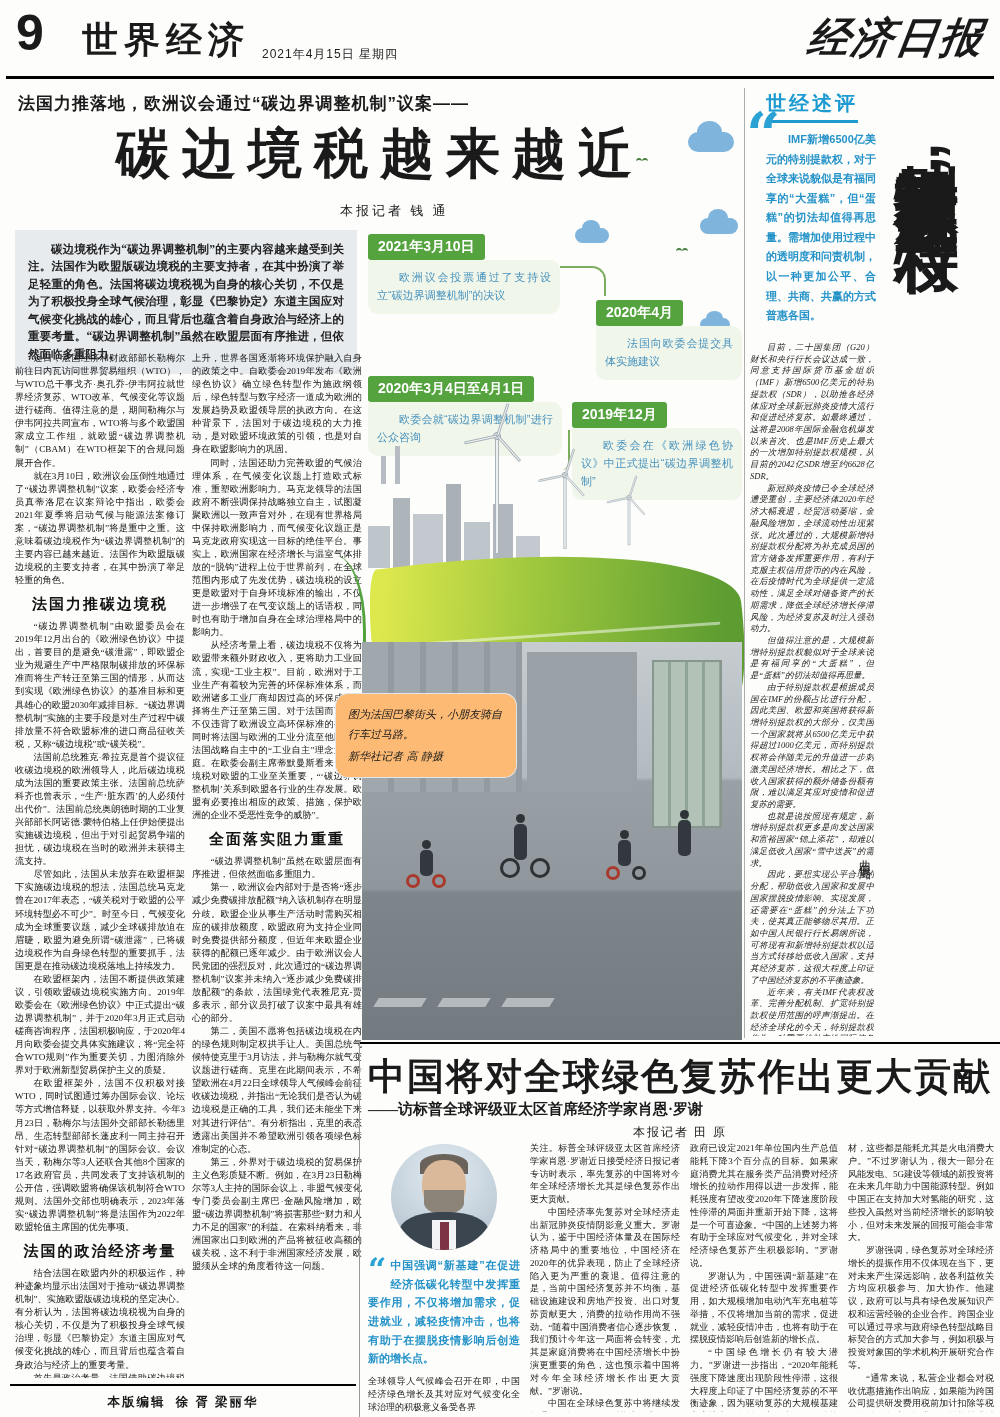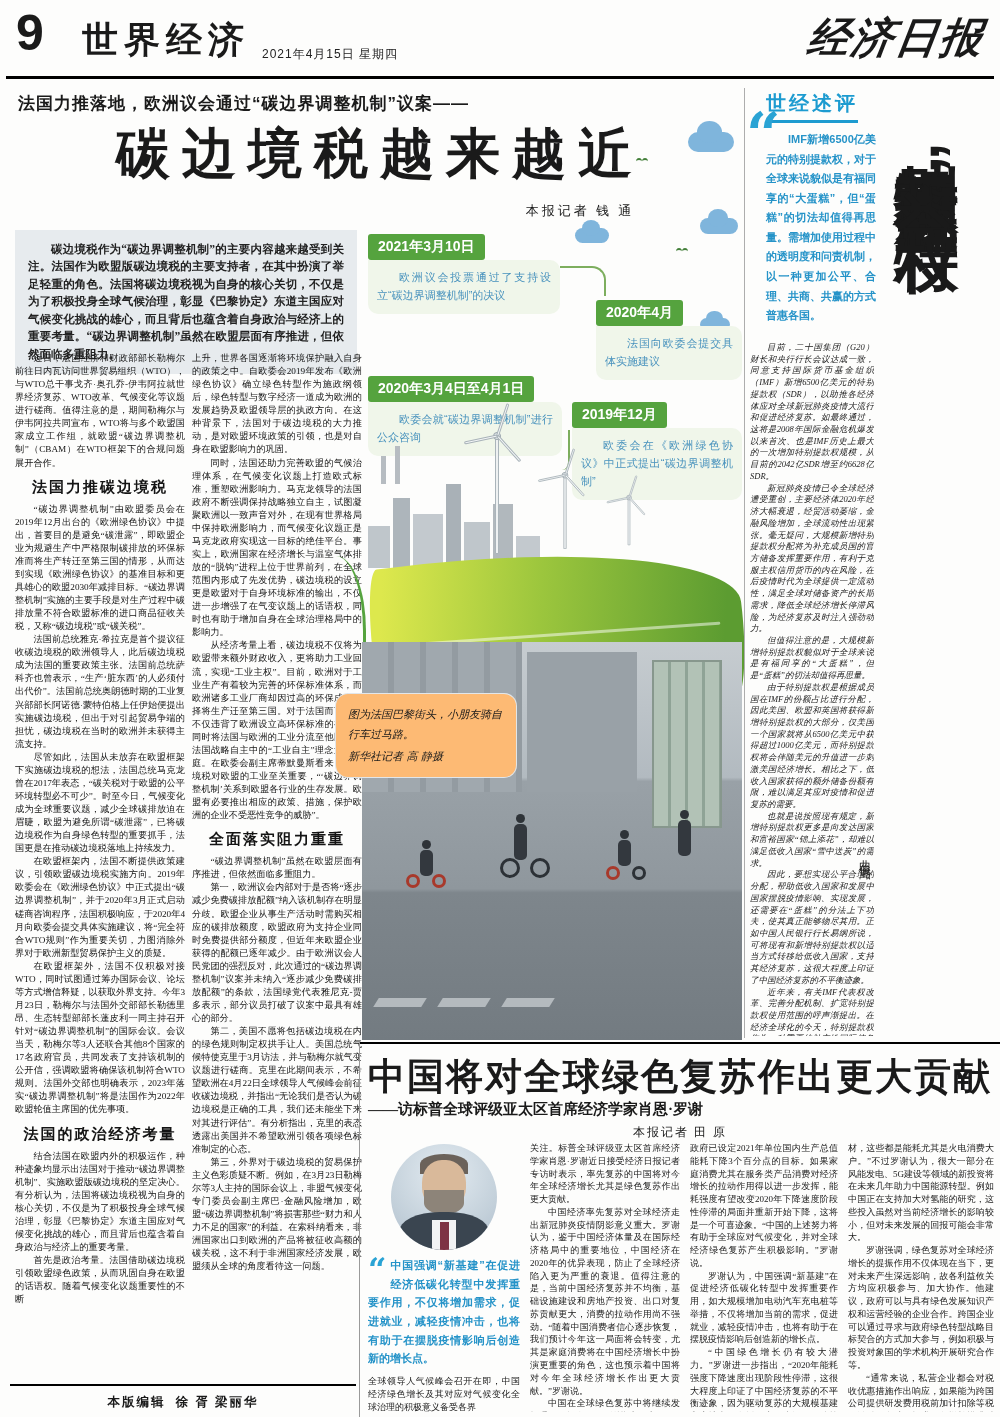--- a/index.html
+++ b/index.html
@@ -9,21 +9,21 @@
   
   #hdr-num  { left:16px; top:4px;  font:900 50px "Liberation Sans",sans-serif; }
   #hdr-sec  { left:82px; top:16px; font:900 36px "Liberation Sans",sans-serif; letter-spacing:6px; }
   #hdr-date { left:262px; top:46px; font:12px "Liberation Sans",sans-serif; color:#222; letter-spacing:1px; }
   #masthead { right:16px; top:10px; font:italic 700 42px "DejaVu Serif",serif; transform:skewX(-8deg); letter-spacing:2px; }
   #hdr-rule { left:6px; right:6px; top:76px; height:3px; background:#000; }
 
   
   #kicker   { left:18px; top:92px; font:700 17px "Liberation Sans",sans-serif; letter-spacing:1px; }
   #headline { left:60px; top:118px; width:640px; text-align:center; font:900 54px "Liberation Sans",sans-serif; letter-spacing:12px; }
-  #m-byline { left:340px; top:202px; width:480px; text-align:center; font:13px "Liberation Serif",serif; letter-spacing:3px; }
+  #m-byline { left:340px; top:202px; width:480px; text-align:left; font:13px "Liberation Serif",serif; letter-spacing:3px; }
   #intro    { left:15px; top:230px; width:342px; background:#e7ebee; padding:11px 13px; font:700 11.5px "Liberation Serif",serif; line-height:1.52; text-align:justify; text-indent:2em; color:#222; }
 
   .bcol { font-size:9.2px; line-height:1.42; text-align:justify; overflow:hidden; color:#141414; }
   .bcol p, .icol p { margin:0; text-indent:2em; }
   .bcol p.cont, .icol p.cont { text-indent:0; }
   .subhead { font:700 15px "Liberation Sans",sans-serif; text-align:center; margin:8px 0 6px; letter-spacing:2px; }
   #m-col1 { left:15px;  top:352px; width:170px; height:1026px; }
   #m-col2 { left:192px; top:352px; width:170px; height:1026px; }
 
   
@@ -114,20 +114,21 @@
 <div class="abs" id="hdr-date">2021年4月15日 星期四</div>
 <div class="abs" id="masthead">经济日报</div>
 <div class="abs" id="hdr-rule"></div>
 
 <div class="abs" id="kicker">法国力推落地，欧洲议会通过“碳边界调整机制”议案——</div>
 <div class="abs" id="headline">碳边境税越来越近</div>
 <div class="abs" id="m-byline">本报记者 钱 通</div>
 <div class="abs" id="intro">碳边境税作为“碳边界调整机制”的主要内容越来越受到关注。法国作为欧盟版碳边境税的主要支持者，在其中扮演了举足轻重的角色。法国将碳边境税视为自身的核心关切，不仅是为了积极投身全球气候治理，彰显《巴黎协定》东道主国应对气候变化挑战的雄心，而且背后也蕴含着自身政治与经济上的重要考量。“碳边界调整机制”虽然在欧盟层面有序推进，但依然面临多重阻力。</div>
 <div class="abs bcol" id="m-col1">
     <p>近日，法国经济和财政部部长勒梅尔前往日内瓦访问世界贸易组织（WTO），与WTO总干事戈齐·奥孔乔-伊韦阿拉就世界经济复苏、WTO改革、气候变化等议题进行磋商。值得注意的是，期间勒梅尔与伊韦阿拉共同宣布，WTO将与多个欧盟国家成立工作组，就欧盟“碳边界调整机制”（CBAM）在WTO框架下的合规问题展开合作。</p>
+    <p>就在3月10日，欧洲议会压倒性地通过了“碳边界调整机制”议案，欧委会经济专员真蒂洛尼在议案辩论中指出，欧委会2021年夏季将启动气候与能源法案修订案，“碳边界调整机制”将是重中之重。这意味着碳边境税作为“碳边界调整机制”的主要内容已越来越近。法国作为欧盟版碳边境税的主要支持者，在其中扮演了举足轻重的角色。</p>
     <div class="subhead">法国力推碳边境税</div>
     <p>“碳边界调整机制”由欧盟委员会在2019年12月出台的《欧洲绿色协议》中提出，首要目的是避免“碳泄露”，即欧盟企业为规避生产中严格限制碳排放的环保标准而将生产转迁至第三国的情形，从而达到实现《欧洲绿色协议》的基准目标和更具雄心的欧盟2030年减排目标。“碳边界调整机制”实施的主要手段是对生产过程中碳排放量不符合欧盟标准的进口商品征收关税，又称“碳边境税”或“碳关税”。</p>
     <p>法国前总统雅克·希拉克是首个提议征收碳边境税的欧洲领导人，此后碳边境税成为法国的重要政策主张。法国前总统萨科齐也曾表示，“生产‘脏东西’的人必须付出代价”。法国前总统奥朗德时期的工业复兴部部长阿诺德·蒙特伯格上任伊始便提出实施碳边境税，但出于对引起贸易争端的担忧，碳边境税在当时的欧洲并未获得主流支持。</p>
     <p>尽管如此，法国从未放弃在欧盟框架下实施碳边境税的想法，法国总统马克龙曾在2017年表态，“碳关税对于欧盟的公平环境转型必不可少”。时至今日，气候变化成为全球重要议题，减少全球碳排放迫在眉睫，欧盟为避免所谓“碳泄露”，已将碳边境税作为自身绿色转型的重要抓手，法国更是在推动碳边境税落地上持续发力。</p>
     <p>在欧盟框架内，法国不断提供政策建议，引领欧盟碳边境税实施方向。2019年欧委会在《欧洲绿色协议》中正式提出“碳边界调整机制”，并于2020年3月正式启动磋商咨询程序，法国积极响应，于2020年4月向欧委会提交具体实施建议，将“完全符合WTO规则”作为重要关切，力图消除外界对于欧洲新型贸易保护主义的质疑。</p>
     <p>在欧盟框架外，法国不仅积极对接WTO，同时试图通过筹办国际会议、论坛等方式增信释疑，以获取外界支持。今年3月23日，勒梅尔与法国外交部部长勒德里昂、生态转型部部长蓬皮利一同主持召开针对“碳边界调整机制”的国际会议。会议当天，勒梅尔等3人还联合其他8个国家的17名政府官员，共同发表了支持该机制的公开信，强调欧盟将确保该机制符合WTO规则。法国外交部也明确表示，2023年落实“碳边界调整机制”将是法国作为2022年欧盟轮值主席国的优先事项。</p>
     <div class="subhead">法国的政治经济考量</div>
     <p>结合法国在欧盟内外的积极运作，种种迹象均显示出法国对于推动“碳边界调整机制”、实施欧盟版碳边境税的坚定决心。有分析认为，法国将碳边境税视为自身的核心关切，不仅是为了积极投身全球气候治理，彰显《巴黎协定》东道主国应对气候变化挑战的雄心，而且背后也蕴含着自身政治与经济上的重要考量。</p>
     <p>首先是政治考量。法国借助碳边境税引领欧盟绿色政策，从而巩固自身在欧盟的话语权。随着气候变化议题重要性的不断</p>
   </div>
@@ -246,21 +247,21 @@
   <span>图为法国巴黎街头，小朋友骑自行车过马路。</span>
   <div class="credit">新华社记者 高 静摄</div>
 </div>
 
 <div class="abs" id="v-rule"></div>
 <div class="abs" id="wsj-tab">世经述评</div>
 <div class="abs" id="qmark">“</div>
 <div class="abs" id="c-quote">IMF新增6500亿美元的特别提款权，对于全球来说貌似是有福同享的“大蛋糕”，但“蛋糕”的切法却值得再思量。需增加使用过程中的透明度和问责机制，以一种更加公平、合理、共商、共赢的方式普惠各国。</div>
 <div class="abs" id="c-body">
     <p>目前，二十国集团（G20）财长和央行行长会议达成一致，同意支持国际货币基金组织（IMF）新增6500亿美元的特别提款权（SDR），以助推各经济体应对全球新冠肺炎疫情大流行和促进经济复苏。如最终通过，这将是2008年国际金融危机爆发以来首次、也是IMF历史上最大的一次增加特别提款权规模，从目前的2042亿SDR增至约6628亿SDR。</p>
-    <p>新冠肺炎疫情已令全球经济遭受重创，主要经济体2020年经济大幅衰退，经贸活动萎缩，金融风险增加，全球流动性出现紧张。毫无疑问，大规模新增特别提款权分配将为补充成员国的官方储备发挥重要作用，有利于克服主权信用货币的内在风险，在后疫情时代为全球提供一定流动性，满足全球对储备资产的长期需求，降低全球经济增长停滞风险，为经济复苏及时注入强劲动力。</p>
+    <p>新冠肺炎疫情已令全球经济遭受重创，主要经济体2020年经济大幅衰退，经贸活动萎缩，金融风险增加，全球流动性出现紧张。此次通过的，大规模新增特别提款权分配将为补充成员国的官方储备发挥重要作用，有利于克服主权信用货币的内在风险，在后疫情时代为全球提供一定流动性，满足全球对储备资产的长期需求，降低全球经济增长停滞风险，为经济复苏及时注入强劲动力。</p>
     <p>但值得注意的是，大规模新增特别提款权貌似对于全球来说是有福同享的“大蛋糕”，但是“蛋糕”的切法却值得再思量。</p>
     <p>由于特别提款权是根据成员国在IMF的份额占比进行分配，因此美国、欧盟和英国将获得新增特别提款权的大部分，仅美国一个国家就将从6500亿美元中获得超过1000亿美元，而特别提款权将会伴随美元的升值进一步刺激美国经济增长。相比之下，低收入国家获得的额外储备份额有限，难以满足其应对疫情和促进复苏的需要。</p>
     <p>也就是说按照现有规定，新增特别提款权更多是向发达国家和富裕国家“锦上添花”，却难以满足低收入国家“雪中送炭”的需求。</p>
     <p>因此，要想实现公平合理的分配，帮助低收入国家和发展中国家摆脱疫情影响、实现发展，还需要在“蛋糕”的分法上下功夫，使其真正能够物尽其用。正如中国人民银行行长易纲所说，可将现有和新增特别提款权以适当方式转移给低收入国家，支持其经济复苏，这很大程度上印证了中国经济复苏的不平衡迹象。</p>
     <p>近年来，有关IMF代表权改革、完善分配机制、扩宽特别提款权使用范围的呼声渐提出。在经济全球化的今天，特别提款权作为一种重要的补充性国际储备资产，不应成为某些国家获益的“特权”，需增加使用过程中的透明度和问责机制，以一种更加公平、合理、共商、共赢的方式普惠各国。</p>
   </div>
 <div class="abs" id="c-title">特别提款权不应成获益“特权”</div>
 <div class="abs" id="c-author">曲俊澔</div>
 
 <div class="abs" id="b-rule-h"></div>

